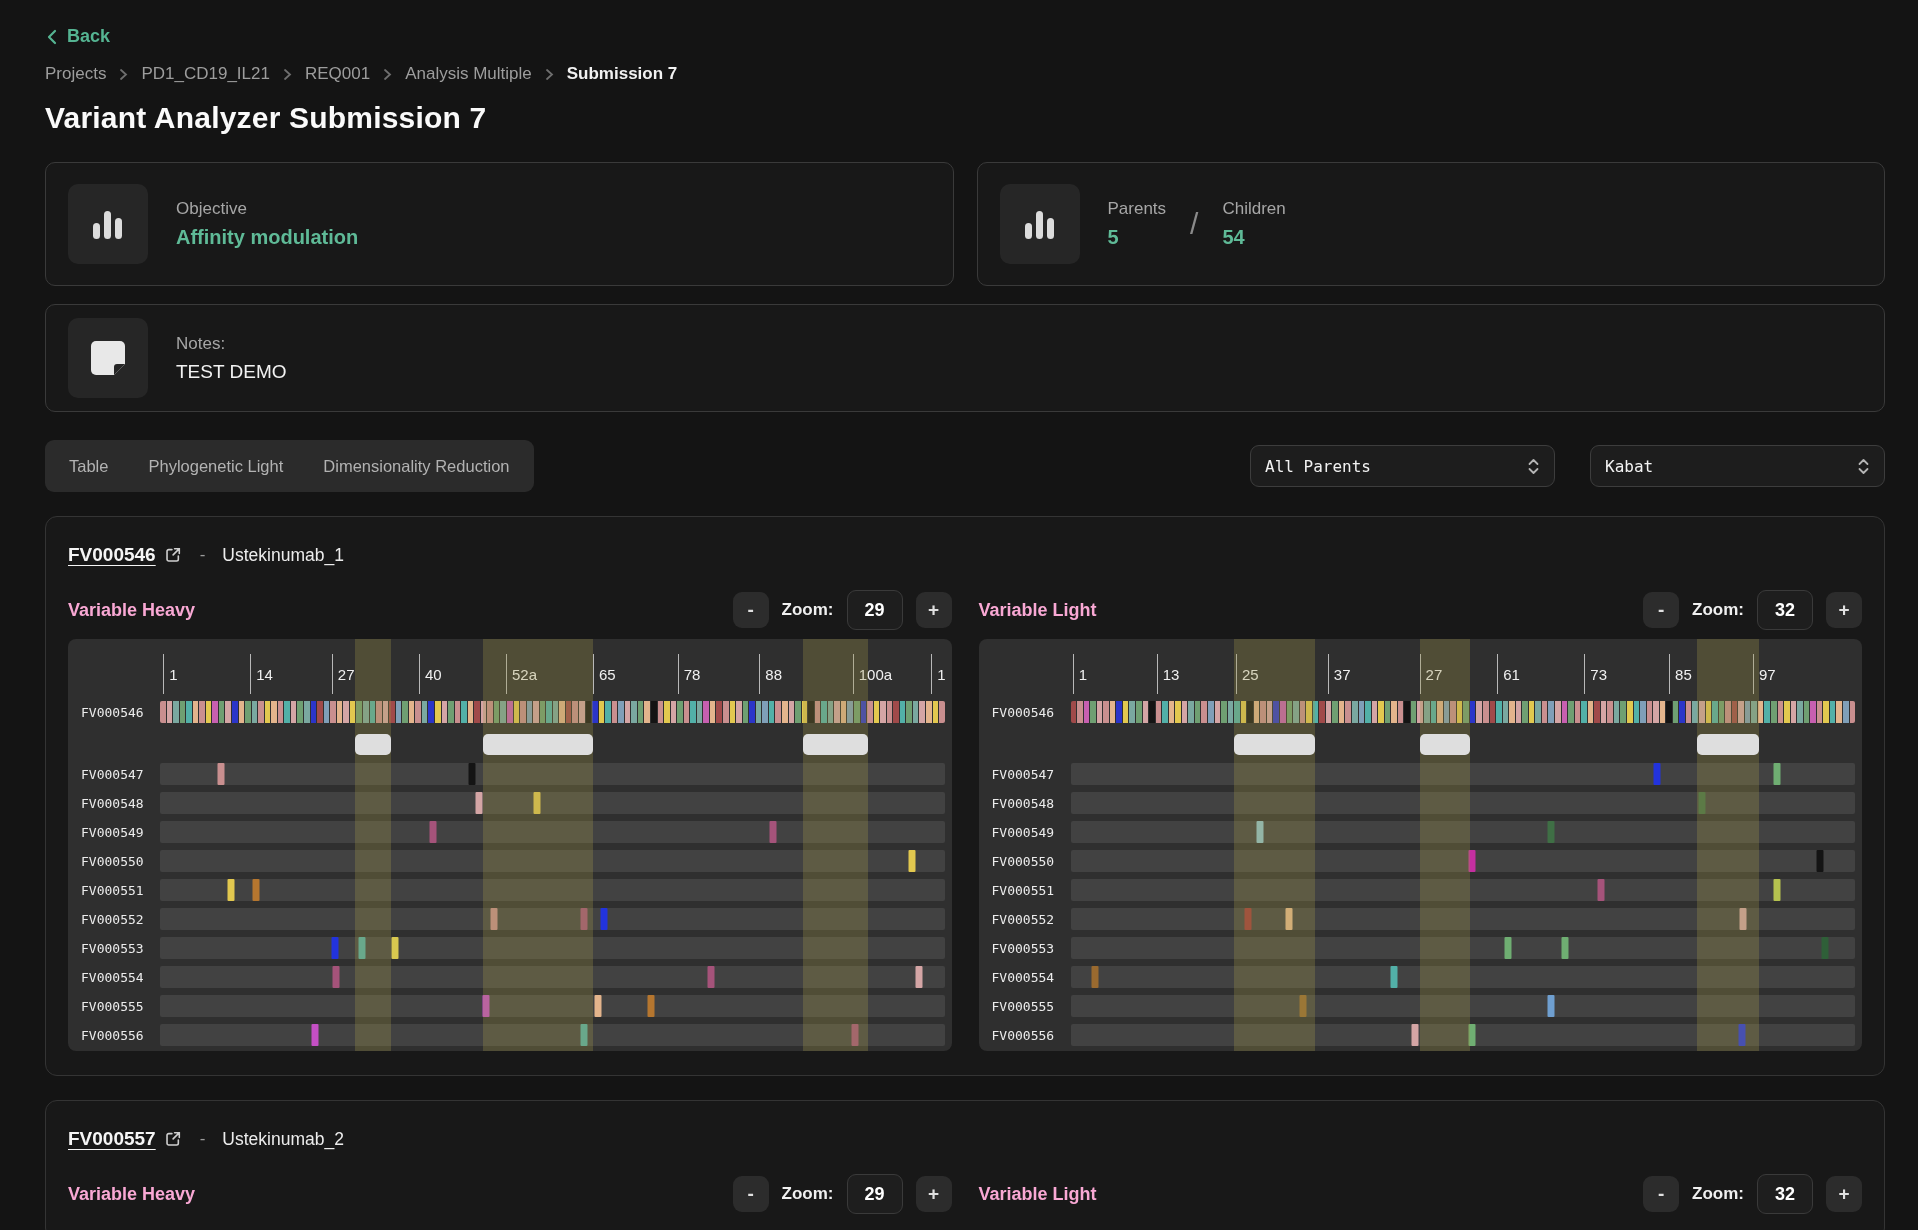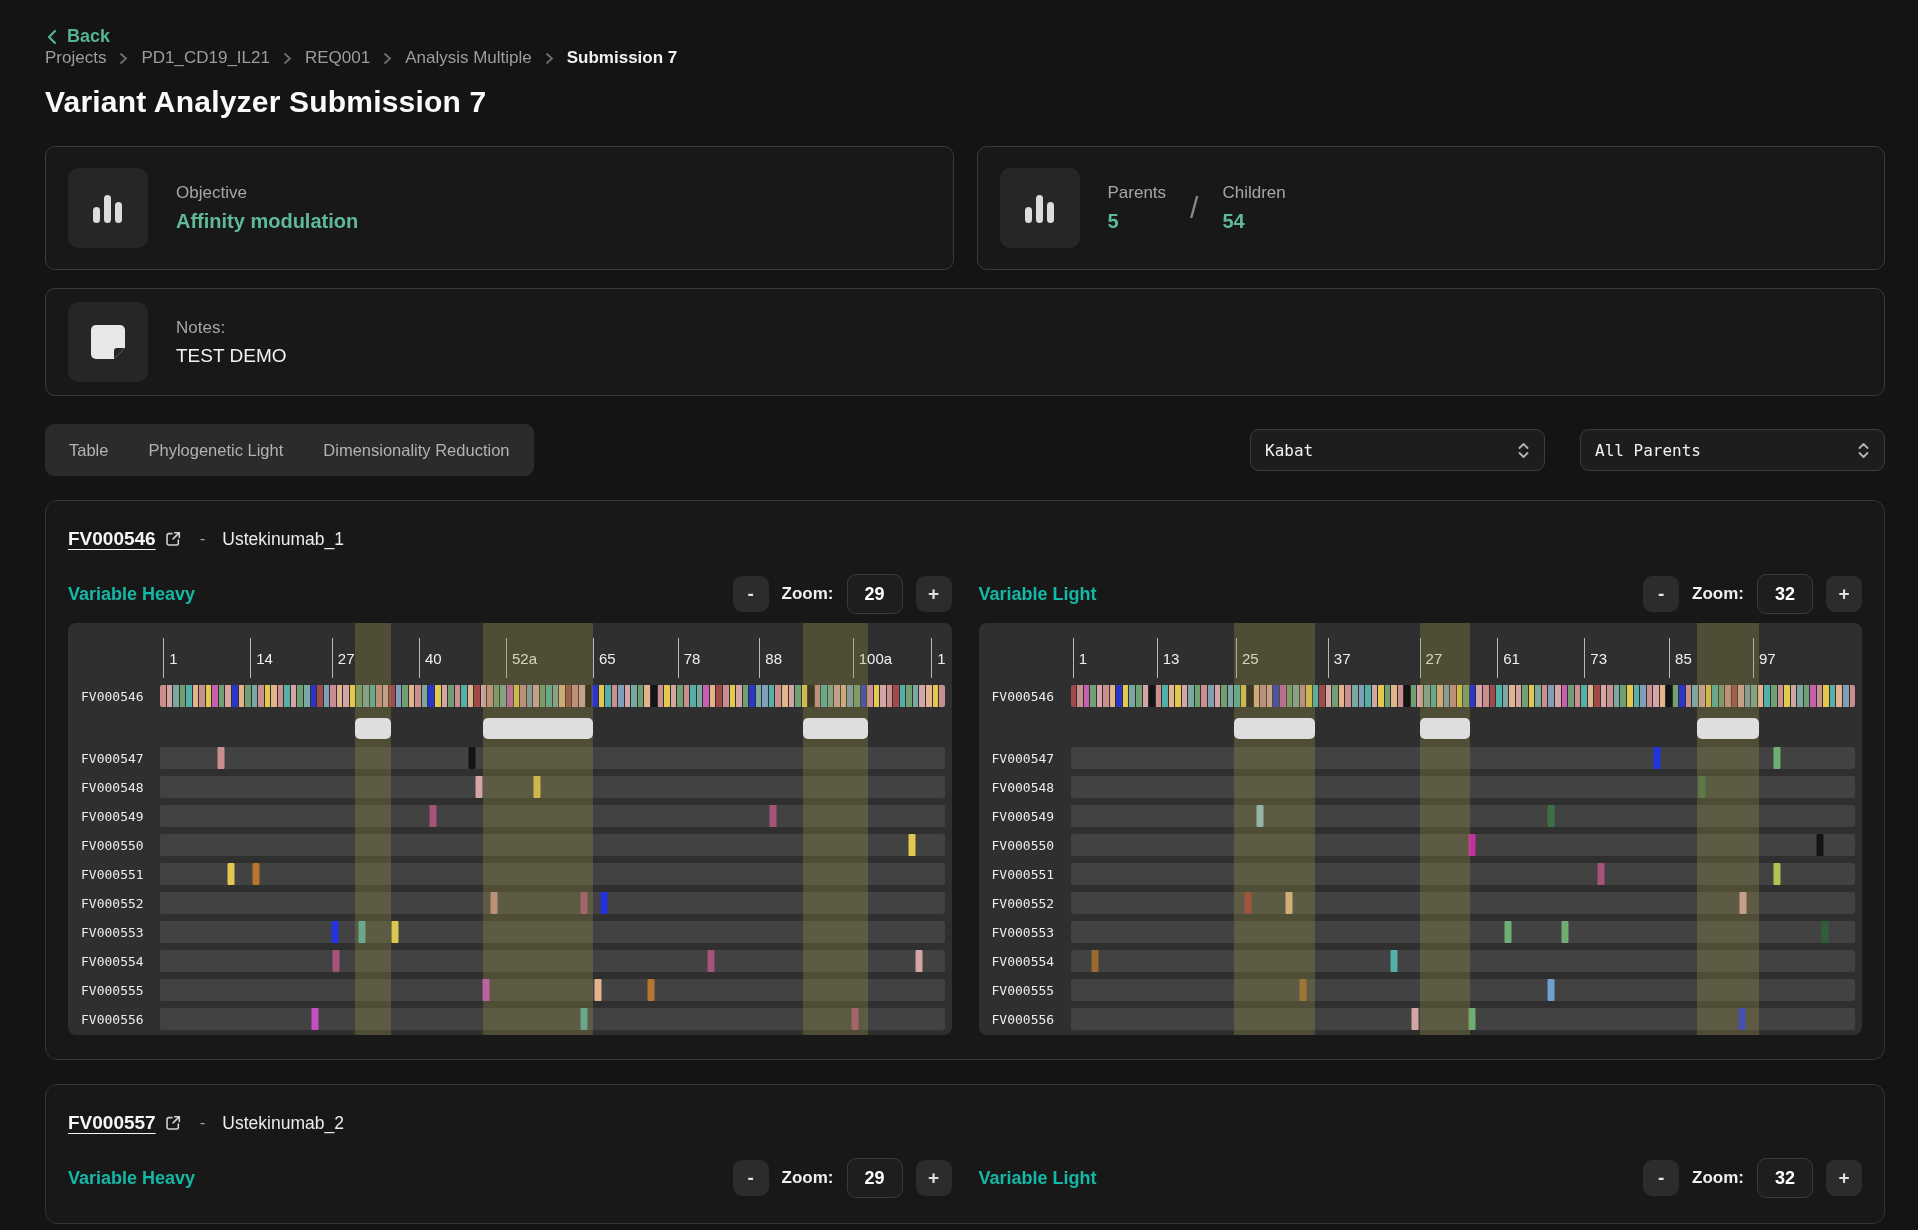--- a/index.html
+++ b/index.html
@@ -6,21 +6,21 @@
   html,body { width:1918px; height:1230px; overflow:hidden; }
   body {
     background:#141414;
     font-family:"Liberation Sans", sans-serif;
     color:#f0f0f0;
     padding:26px 33px 0 45px;
   }
   
   .back-btn { display:flex; align-items:center; gap:9px; background:none; border:none;
     color:#55b492; font-family:"Liberation Sans",sans-serif; font-size:18px; font-weight:700; cursor:pointer; }
-  .breadcrumb { display:flex; align-items:center; gap:13px; margin-top:1px; font-size:17px; color:#9d9d9d; }
+  .breadcrumb { display:flex; align-items:center; gap:13px; margin-top:17px; font-size:17px; color:#9d9d9d; }
   .breadcrumb .crumb-sep { display:flex; align-items:center; }
   .breadcrumb .current { color:#f2f2f2; font-weight:700; }
   h1.page-title { margin-top:17px; font-size:30px; font-weight:700; color:#fafafa; letter-spacing:.2px; }
 
   
   .cards-row { display:flex; gap:23px; margin-top:27px; }
   .card { flex:1; border:1px solid #3a3a3a; border-radius:10px; background:#181818;
     padding:22px; display:flex; align-items:center; gap:28px; height:124px; }
   .icon-sq { width:80px; height:80px; flex:none; background:#262626; border-radius:10px;
     display:flex; align-items:center; justify-content:center; }
@@ -51,21 +51,21 @@
     margin-top:24px; padding:24px 22px; }
   .panel-head { display:flex; align-items:center; height:28px; }
   .variant-link { color:#f5f5f5; font-size:19px; font-weight:700; text-decoration:underline;
     text-underline-offset:4px; cursor:pointer; }
   .ext-icon { margin-left:9px; display:flex; }
   .dash-sep { color:#9a9a9a; margin:0 17px 0 19px; font-size:17px; }
   .variant-name { color:#ececec; font-size:17.5px; }
   .chains { display:flex; gap:27px; margin-top:20px; }
   .chain { flex:1; min-width:0; }
   .chain-head { display:flex; justify-content:space-between; align-items:center; height:42px; }
-  .chain-title { font-size:18px; font-weight:700; color:#14b8a6; }
+  .chain-title { font-size:18px; font-weight:700; color:#f9a8d4; }
   .zoomctl { display:flex; align-items:center; gap:13px; }
   .zbtn { width:36px; height:36px; background:#2c2c2c; border:none; border-radius:9px; color:#e0e0e0;
     font-size:19px; font-weight:700; cursor:pointer; font-family:"Liberation Sans",sans-serif; }
   .zlabel { font-size:17px; font-weight:700; color:#f0f0f0; }
   .zoomval { min-width:56px; height:40px; background:#1e1e1e; border:1px solid #3a3a3a; border-radius:9px;
     color:#fff; font-weight:700; font-size:18px; display:flex; align-items:center; justify-content:center; }
 
   
   .viewer { margin-top:8px; background:#2f2f2f; border-radius:8px; height:412px;
     position:relative; padding-top:10px; overflow:hidden; }
@@ -183,31 +183,31 @@
   </div>
 </div>
 
 <div class="controls-row">
   <div class="tabbar">
     <button class="tab">Table</button>
     <button class="tab">Phylogenetic Light</button>
     <button class="tab">Dimensionality Reduction</button>
   </div>
   <div class="selects">
-    <div class="select w1">
-      <span>Kabat</span>
+    <div class="select w2">
+      <span>All Parents</span>
       <span style="display:flex;">
         <svg width="13" height="19" viewBox="0 0 13 19">
             <path d="M2.5 7 L6.5 3 L10.5 7" fill="none" stroke="#b5b5b5" stroke-width="1.8" stroke-linecap="round" stroke-linejoin="round"></path>
             <path d="M2.5 12 L6.5 16 L10.5 12" fill="none" stroke="#b5b5b5" stroke-width="1.8" stroke-linecap="round" stroke-linejoin="round"></path>
           </svg>
       </span>
     </div>
-    <div class="select w2">
-      <span>All Parents</span>
+    <div class="select w1">
+      <span>Kabat</span>
       <span style="display:flex;">
         <svg width="13" height="19" viewBox="0 0 13 19">
             <path d="M2.5 7 L6.5 3 L10.5 7" fill="none" stroke="#b5b5b5" stroke-width="1.8" stroke-linecap="round" stroke-linejoin="round"></path>
             <path d="M2.5 12 L6.5 16 L10.5 12" fill="none" stroke="#b5b5b5" stroke-width="1.8" stroke-linecap="round" stroke-linejoin="round"></path>
           </svg>
       </span>
     </div>
   </div>
 </div>
 

